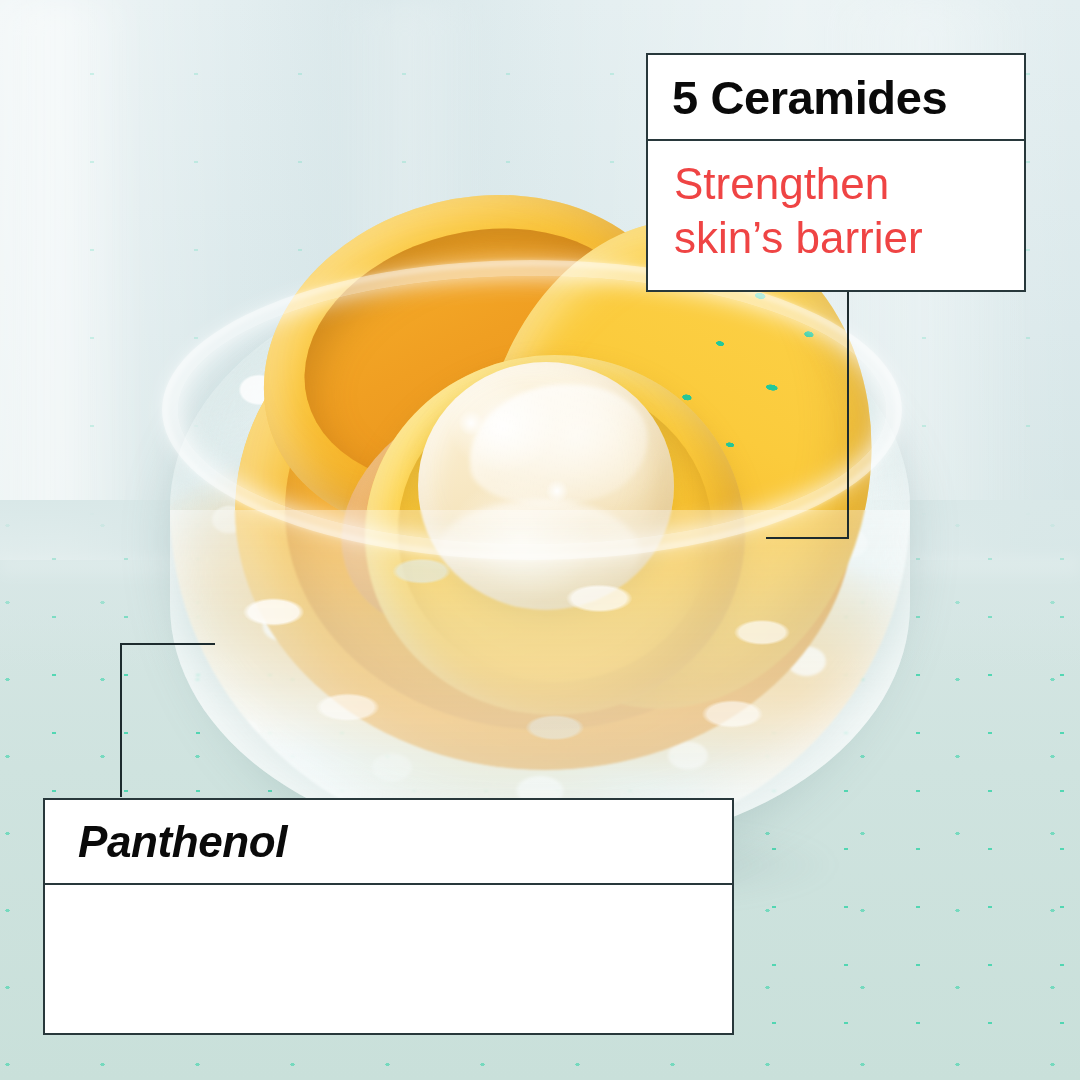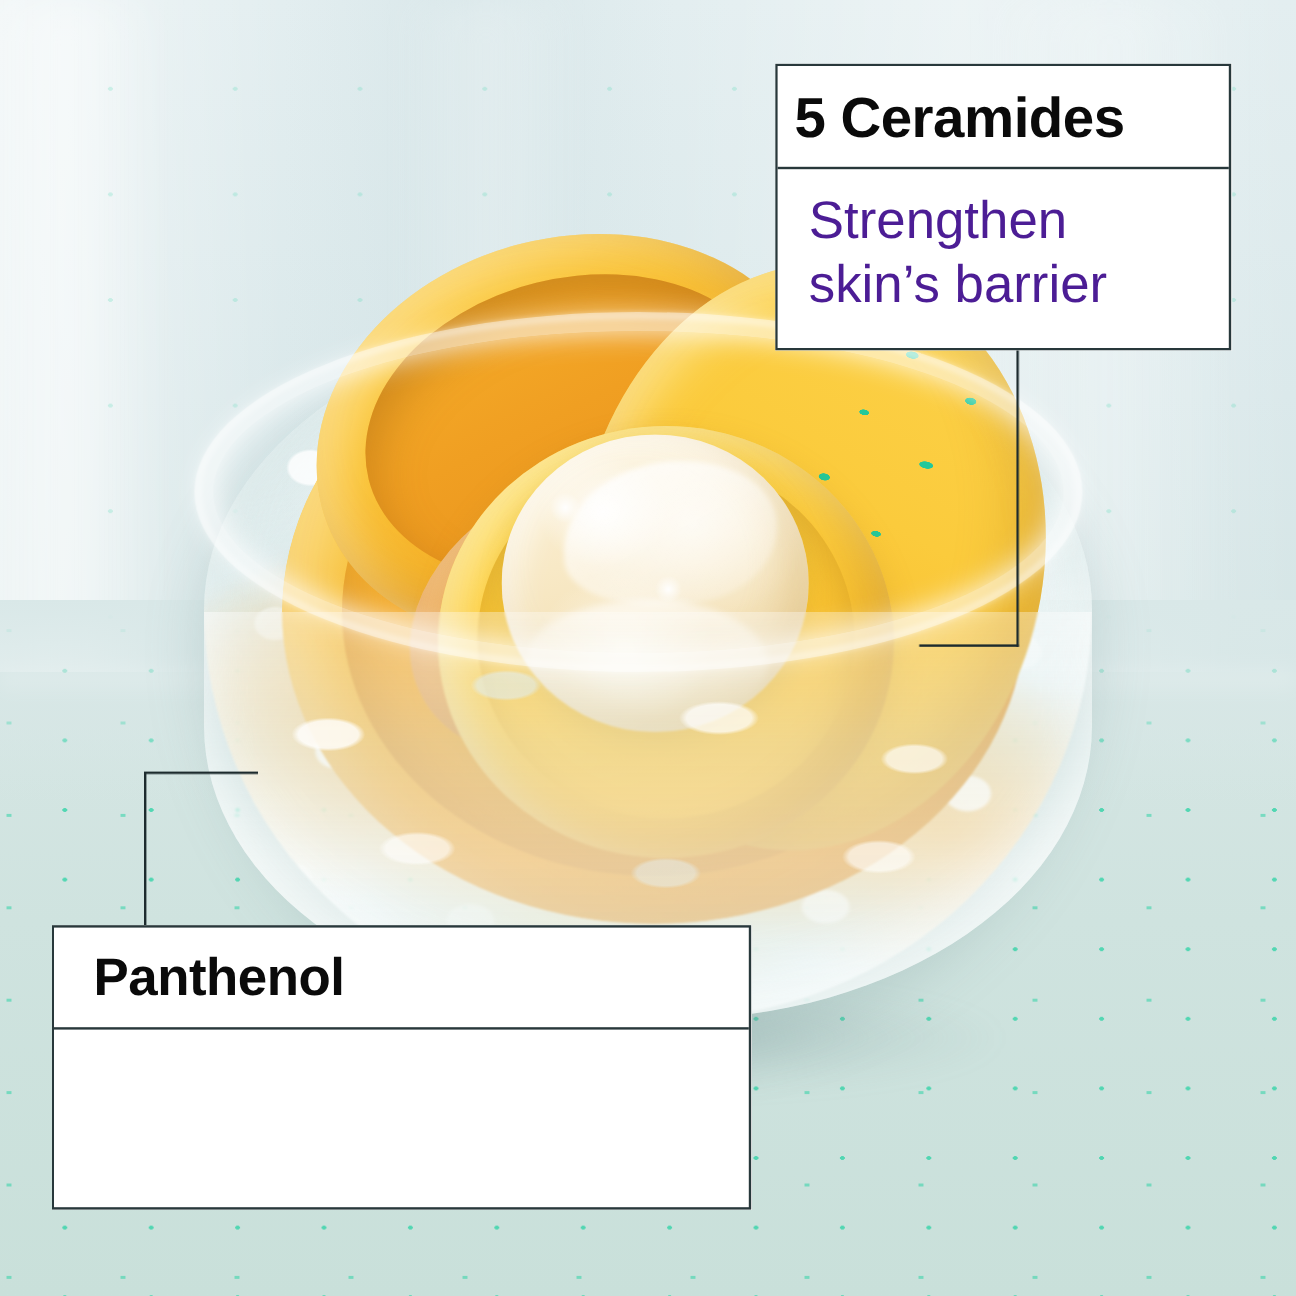--- a/index.html
+++ b/index.html
@@ -300,33 +300,33 @@
     display:flex; flex-direction:column;
   }
   .callout-title {
     font-weight:700;
     color:#0a0a0a;
     letter-spacing:-.4px;
     border-bottom:2px solid #28383b;
     display:flex; align-items:center;
   }
   .callout-body {
-    color:#4c1d95;
+    color:#ef4444;
     font-weight:400;
     display:flex; align-items:flex-start;
     white-space:pre-line;
   }
 
   
   #callout-ceramides { left:646px; top:53px; width:380px; height:239px; }
-  #callout-ceramides .callout-title { height:86px; font-size:47px; padding:0 0 0 14px; }
+  #callout-ceramides .callout-title { height:86px; font-size:47px; padding:0 0 0 24px; }
   #callout-ceramides .callout-body  { font-size:44px; line-height:54px; padding:16px 0 0 26px; }
 
   
-  #callout-panthenol { left:43px; top:771px; width:583px; height:237px; }
+  #callout-panthenol { left:43px; top:798px; width:691px; height:237px;font-style:italic; }
   #callout-panthenol .callout-title { height:85px; font-size:44px; padding:0 0 0 33px; }
   #callout-panthenol .callout-body  { font-size:44px; line-height:54px; padding:14px 0 0 33px; }
 </style>
 </head>
 <body>
 
 <div id="stage">
 
   <div class="bg-base"></div>
   <div class="bg-wall"></div>

